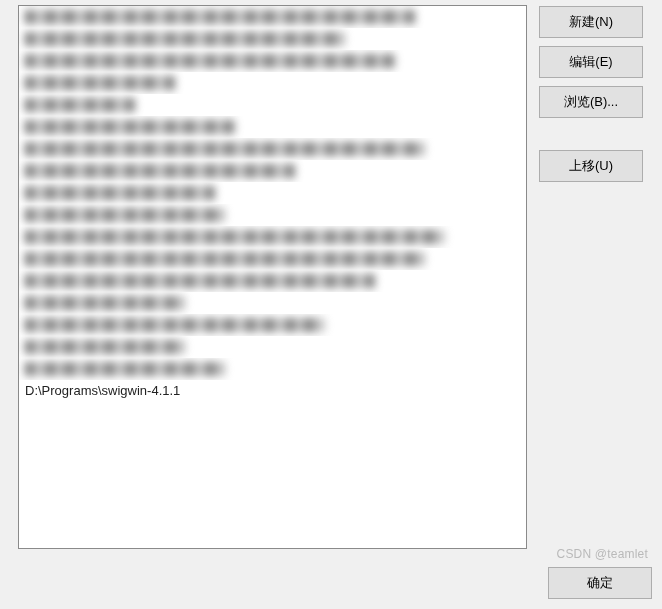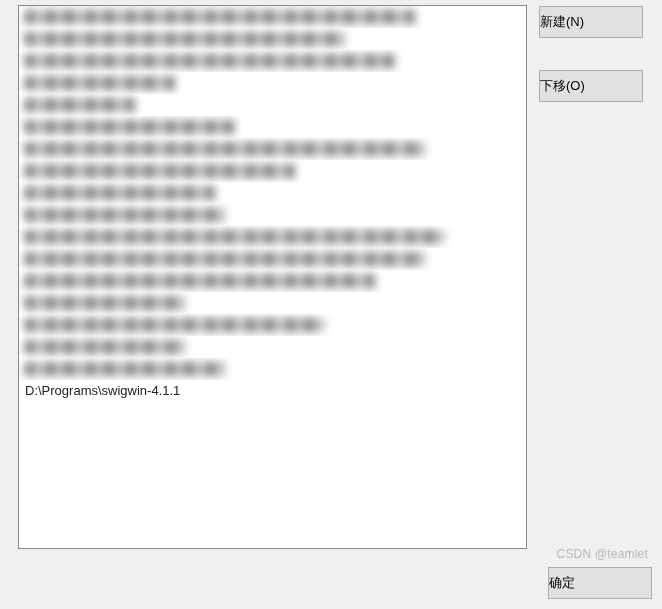--- a/index.html
+++ b/index.html
@@ -58,21 +58,21 @@
       padding-top: 1px;
     }
     .side-buttons .gap-big {
       height: 16px;
     }
     .win-btn {
       height: 32px;
       background: #e1e1e1;
       border: 1px solid #adadad;
       color: #000;
-      text-align: left;
+      text-align: center;
       line-height: 30px;
       cursor: pointer;
       user-select: none;
       width: 104px;
     }
     .bottom-bar {
       position: absolute;
       right: 10px;
       bottom: 10px;
       display: flex;
@@ -146,22 +146,24 @@
         <span class="blur-bar" style="width:160px"></span>
       </div>
     <div class="list-item blurred">
         <span class="blur-bar" style="width:200px"></span>
       </div>
     <div class="list-item">D:\Programs\swigwin-4.1.1</div>
   </div>
 
   <div class="side-buttons">
     <div class="win-btn">新建(N)</div>
+    <div class="win-btn">编辑(E)</div>
+    <div class="win-btn">浏览(B)...</div>
     <div class="gap-big"></div>
-    <div class="win-btn">下移(O)</div>
+    <div class="win-btn">上移(U)</div>
     <div class="gap-big"></div>
   </div>
 </div>
 
 <div class="watermark">CSDN @teamlet</div>
 
 <div class="bottom-bar">
   <div class="win-btn">确定</div>
 </div>
 

